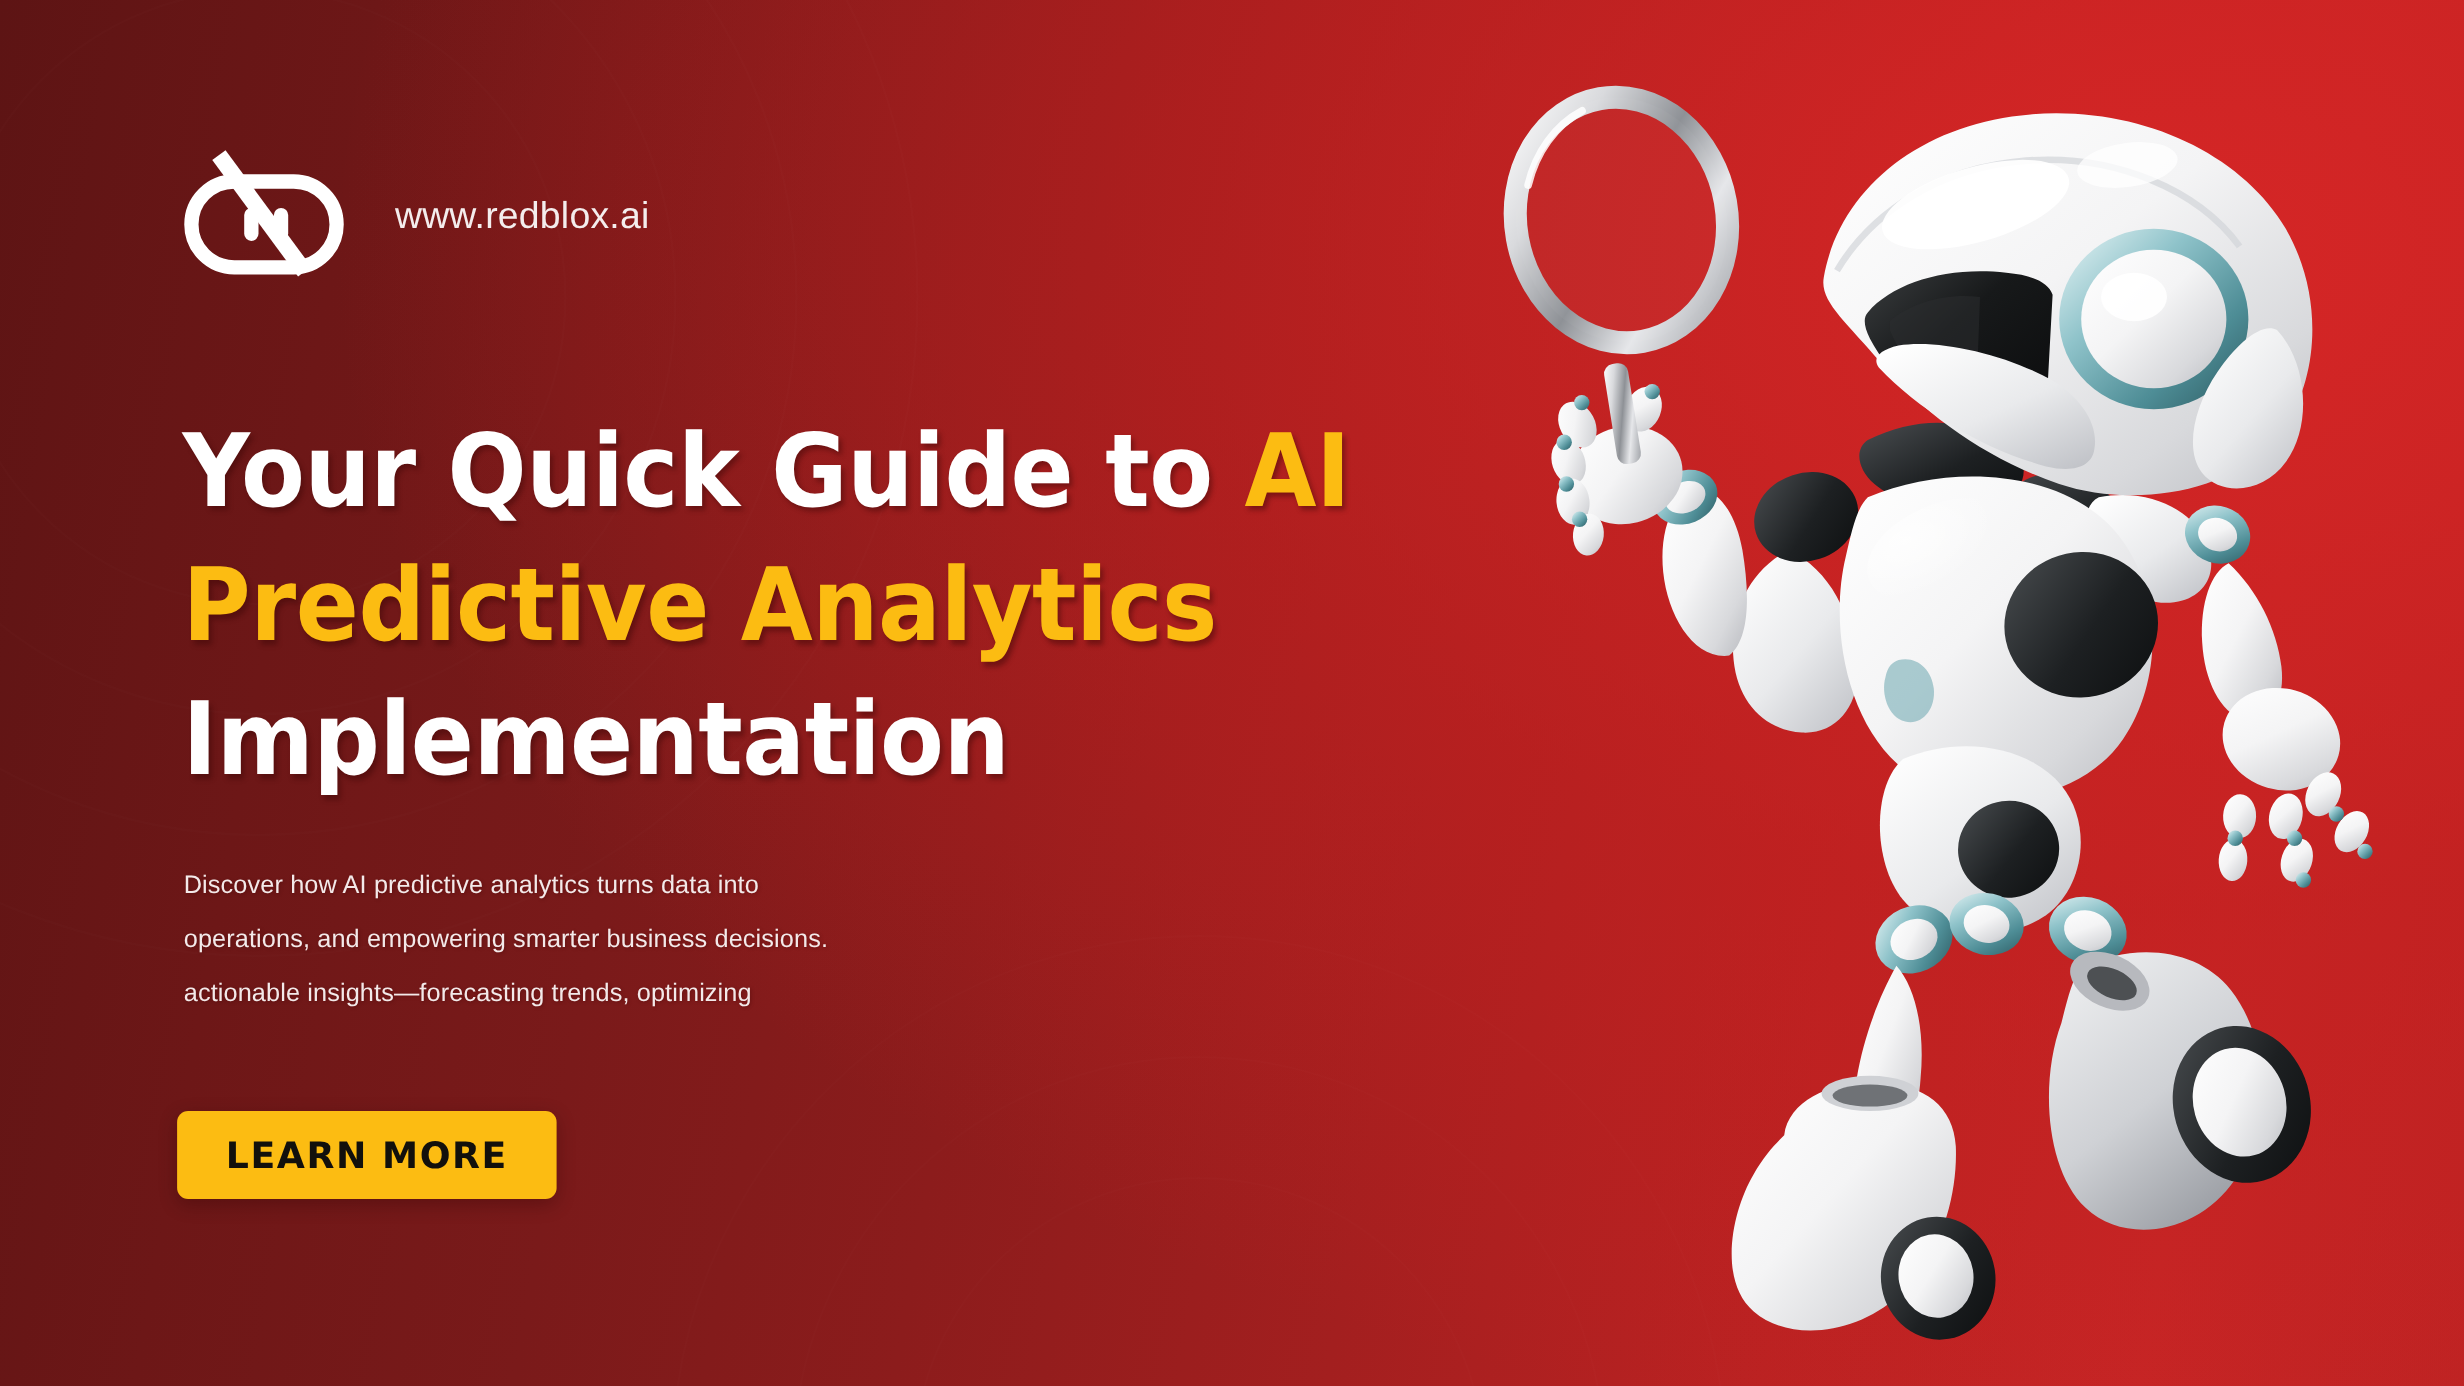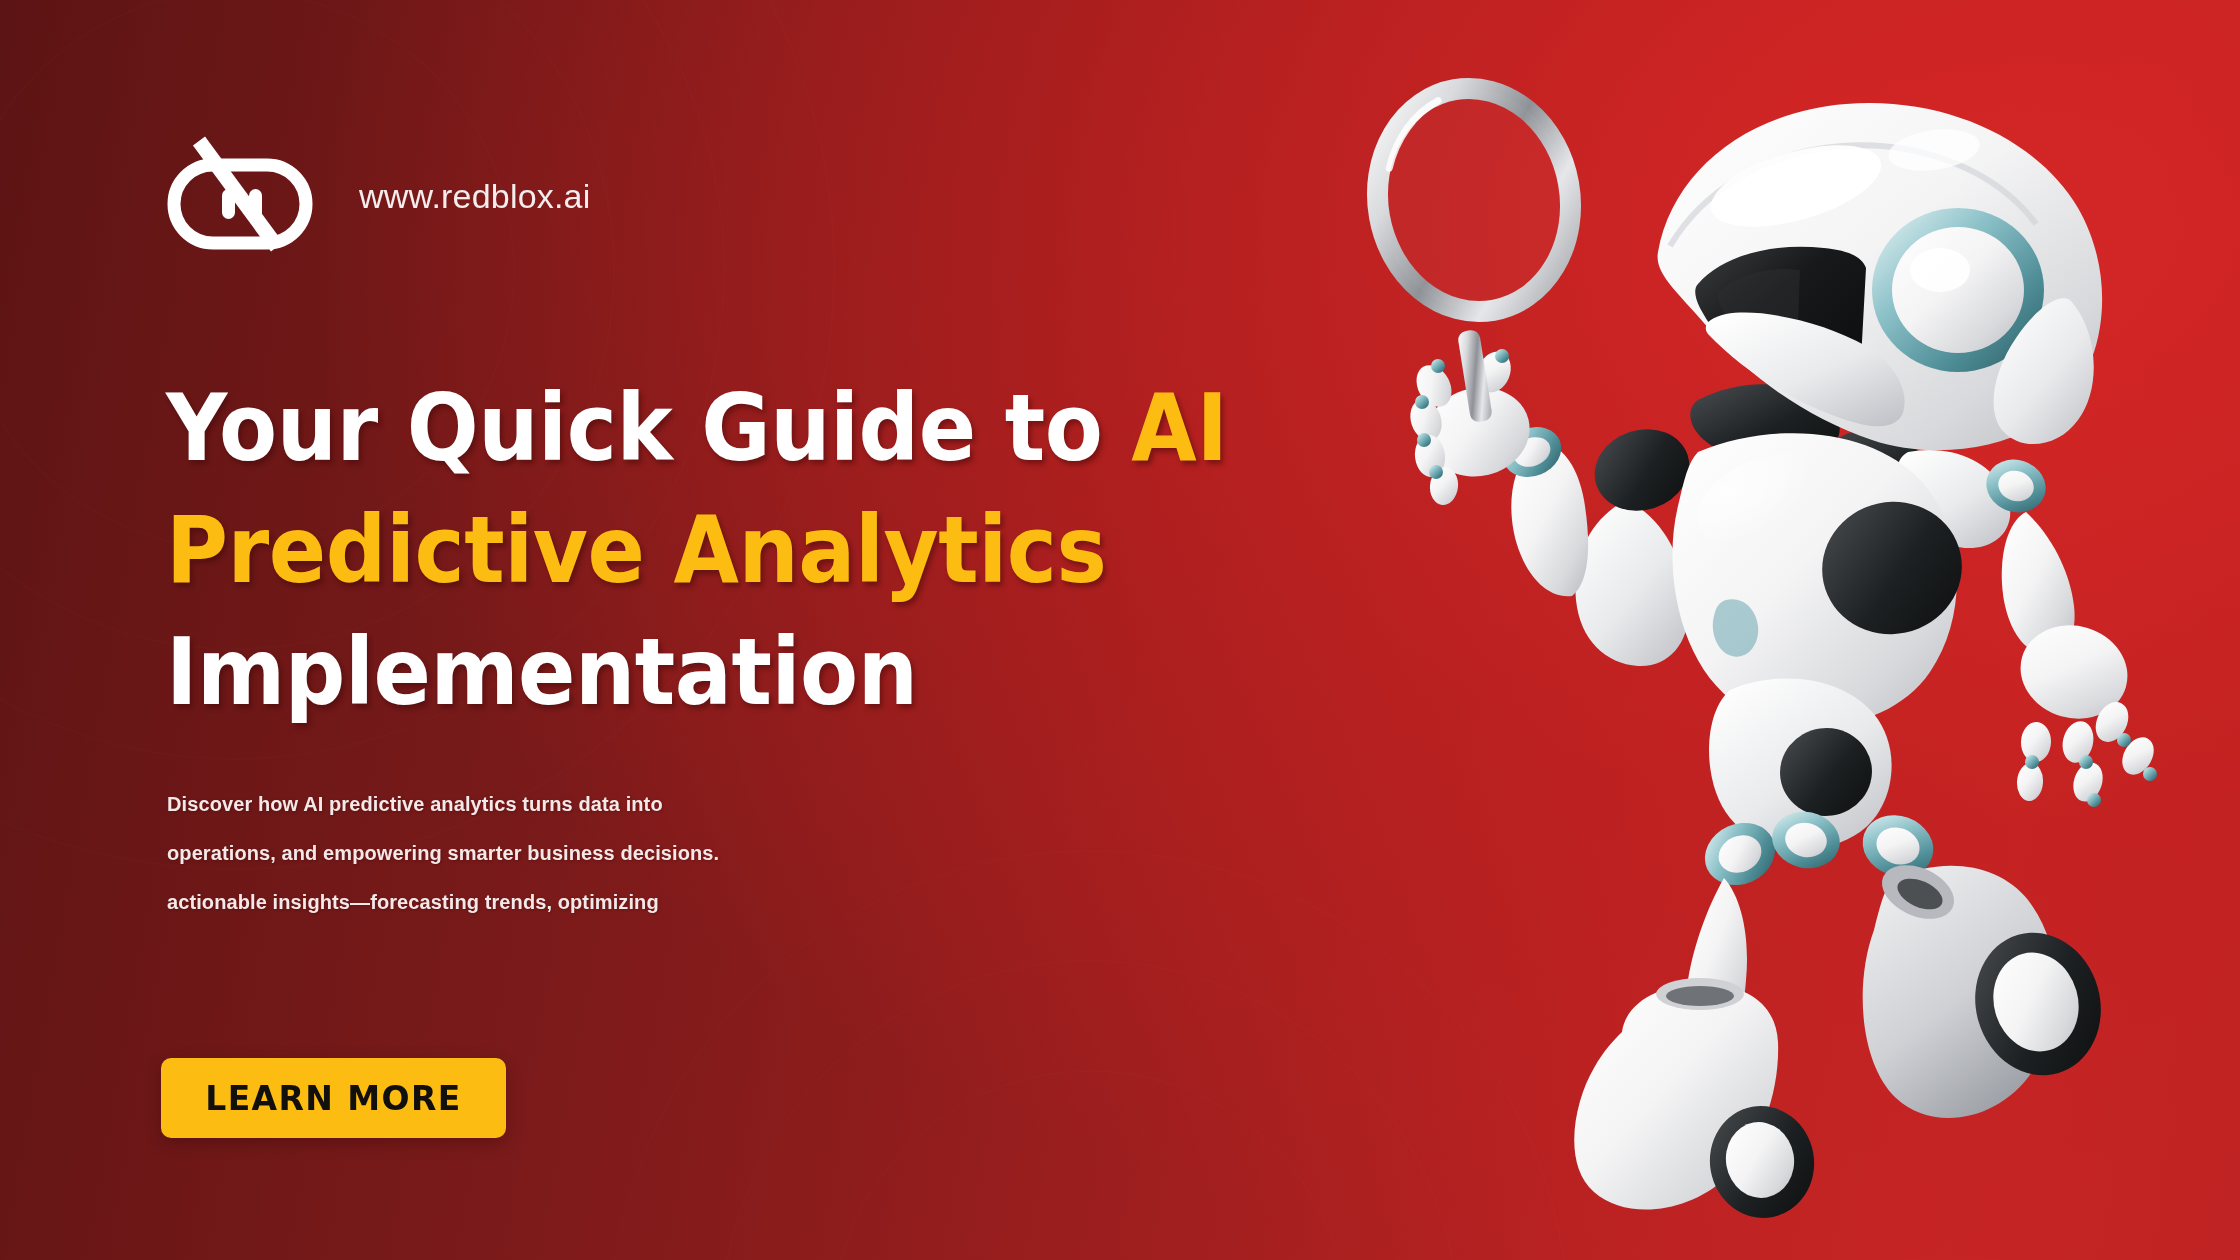--- a/index.html
+++ b/index.html
@@ -96,43 +96,42 @@
     text-shadow:3px 4px 5px rgba(60,6,6,.45);
     transform:scaleX(0.92);
     transform-origin:left center;
   }
   .headline .gold{ color:#fcbc12; }
 
   .subcopy{
     position:absolute; left:2px; top:780px;
     width:960px;
     color:#f3e9e9;
-    font-size:20px;
+    font-size:23px;
     line-height:49px;
-    font-weight:700;
+    font-weight:400;
     letter-spacing:.1px;
     text-shadow:1px 1px 3px rgba(60,6,6,.35);
   }
   .subcopy p{ white-space:nowrap; }
 
   .cta{
     position:absolute; left:161px; top:1010px;
     display:inline-flex; align-items:center; justify-content:center;
     height:80px; min-width:345px;
     padding:0 26px;
     background:#fcbc12;
     color:#12100c;
     border:none; border-radius:10px;
     font-family:"DejaVu Sans", sans-serif;
     font-weight:700;
     font-size:33px;
     letter-spacing:1.4px;
     cursor:pointer;
     box-shadow:0 5px 16px rgba(40,4,4,.3);
-    margin-top:48px;
   }
 
   
   .robot-wrap{
     position:absolute;
     right:14px; top:0;
     width:900px; height:1260px;
     z-index:4;
     pointer-events:none;
   }

